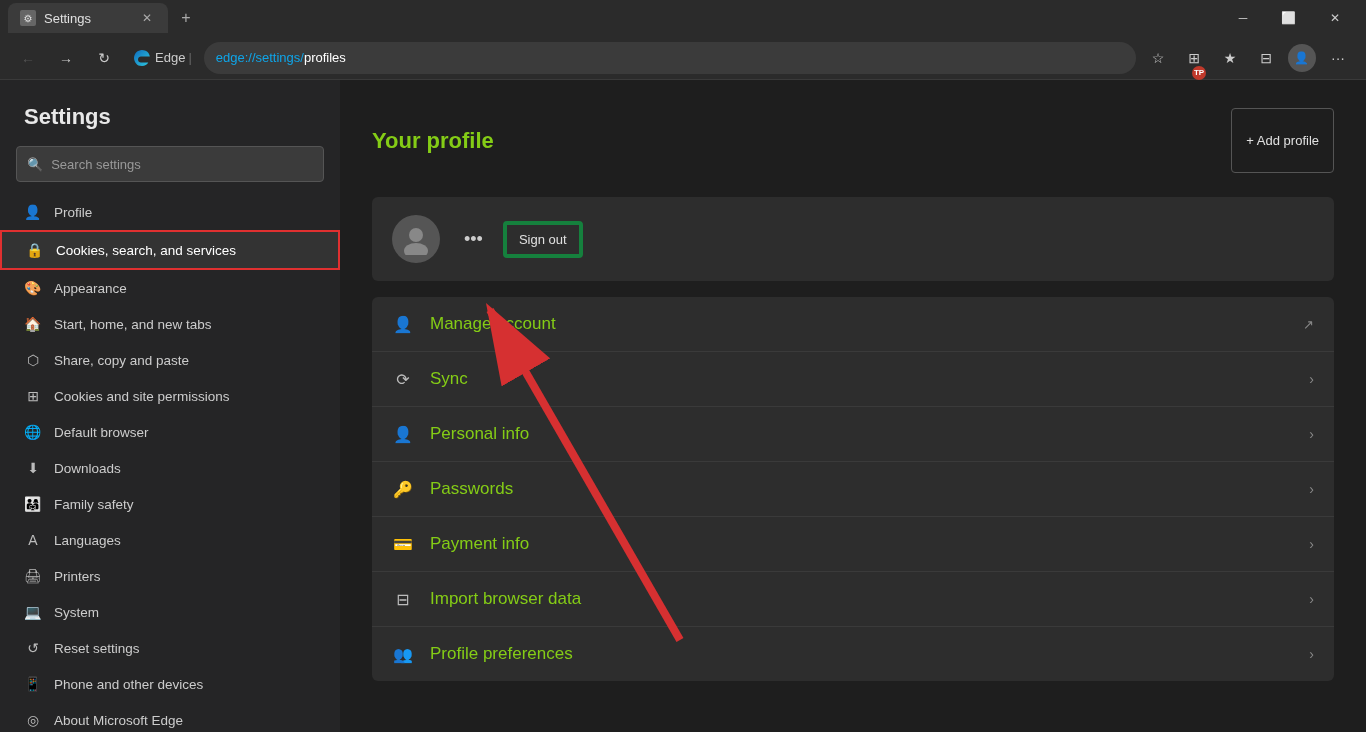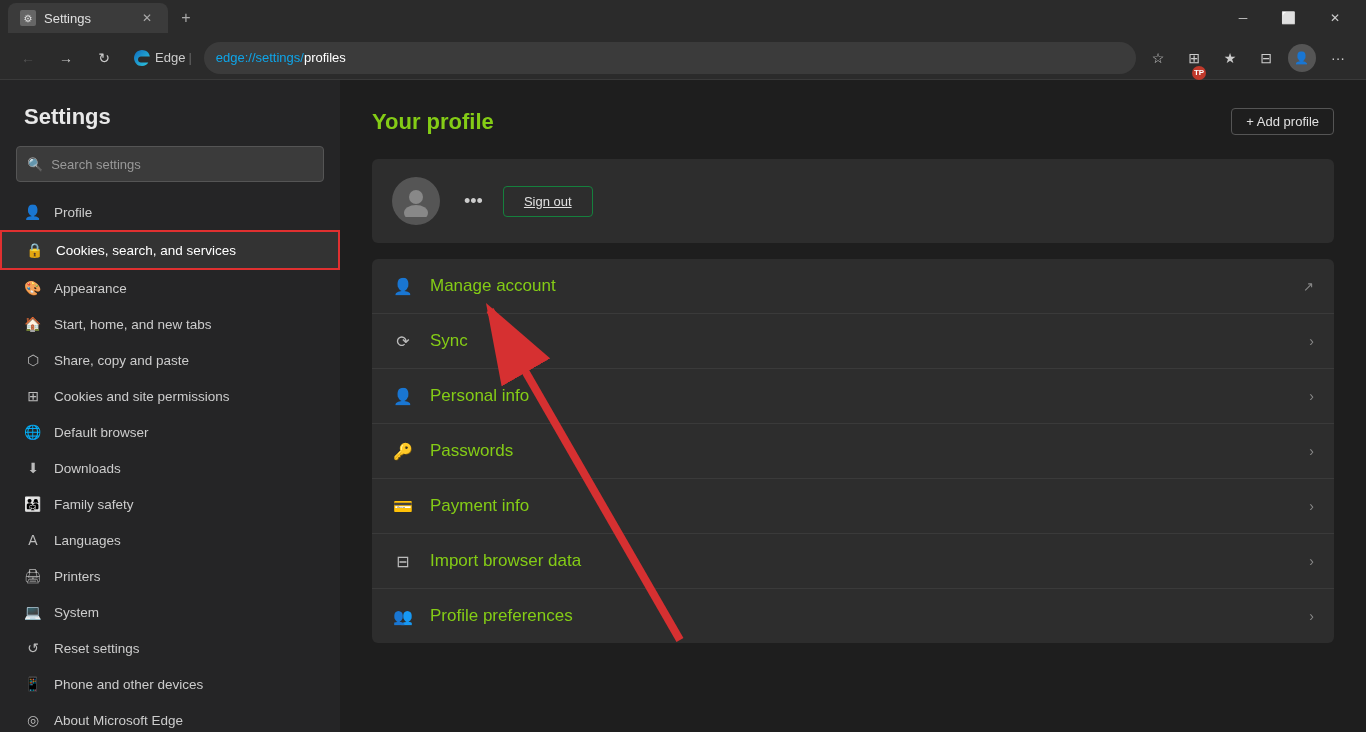--- a/index.html
+++ b/index.html
@@ -236,21 +236,21 @@
     }
     .add-profile-btn {
       display: flex;
       align-items: center;
       gap: 6px;
       background: transparent;
       border: 1px solid #555;
       border-radius: 4px;
       color: #e0e0e0;
       font-size: 13px;
-      padding: 5px 14px;
+      padding: 24px 14px;
       cursor: pointer;
       font-family: 'Segoe UI', sans-serif;
     }
 
     
     .profile-card {
       background: #2d2d2d;
       border-radius: 6px;
       padding: 18px 20px;
       margin-bottom: 16px;
@@ -290,28 +290,27 @@
       background: transparent;
       border: none;
       color: #ccc;
       font-size: 18px;
       cursor: pointer;
       padding: 4px 8px;
       border-radius: 4px;
     }
     .sign-out-btn {
       background: transparent;
-      border: 1px solid #15803d;
+      border: 4px solid #15803d;
       border-radius: 4px;
       color: #e0e0e0;
       font-size: 13px;
-      padding: 7px 20px;
+      padding: 7px 12px;
       cursor: pointer;
       font-family: 'Segoe UI', sans-serif;
-      text-decoration: underline;
     }
 
     
     .menu-list {
       background: #2d2d2d;
       border-radius: 6px;
       overflow: hidden;
     }
     .menu-item {
       display: flex;

